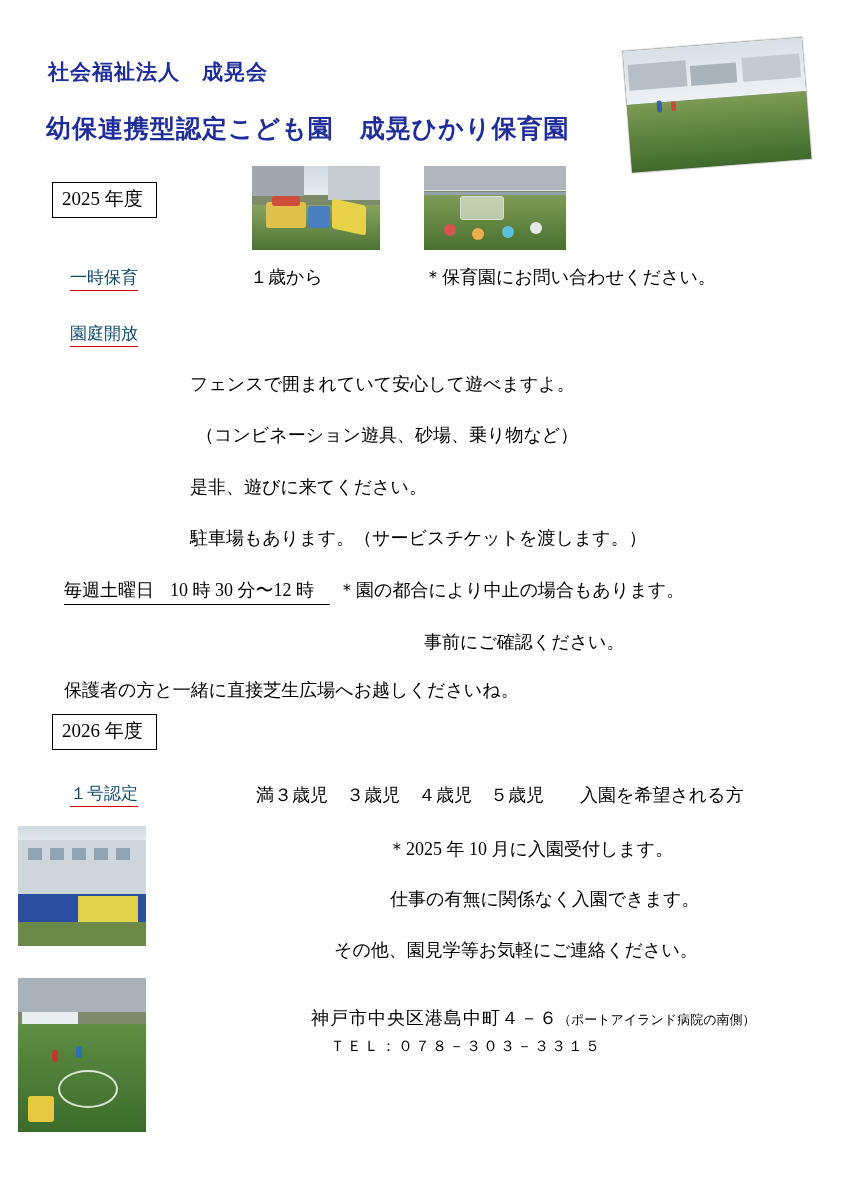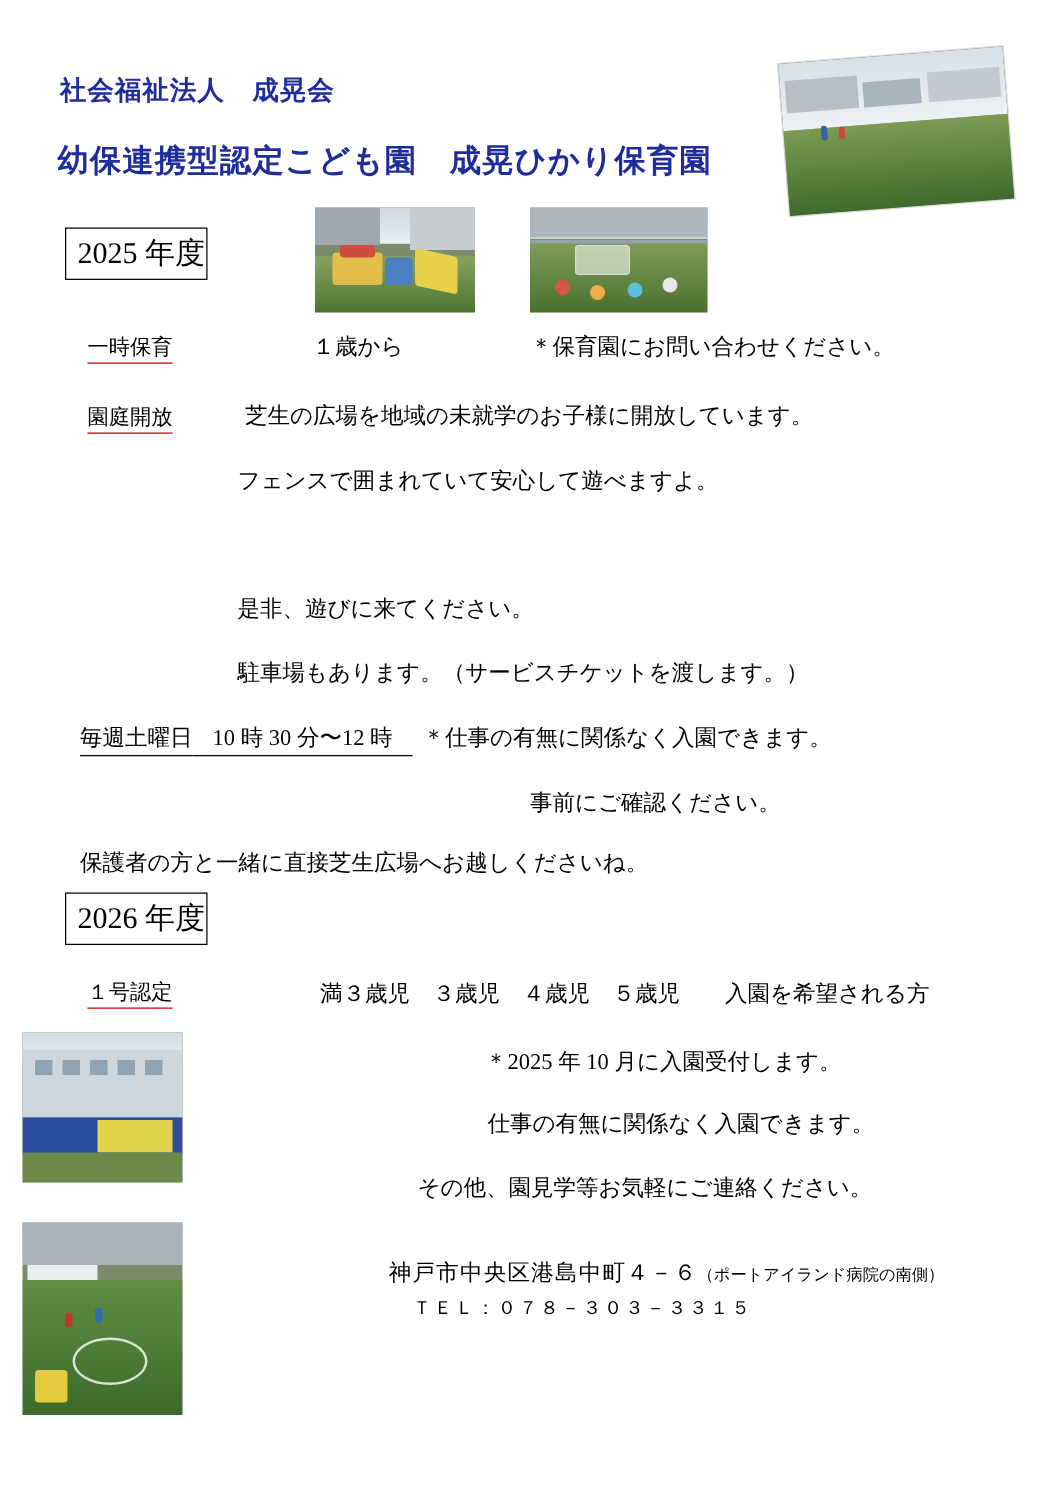--- a/index.html
+++ b/index.html
@@ -88,32 +88,32 @@
   .grass { position:absolute; left:0; right:0; bottom:0; height:62%; background:linear-gradient(#6e8f4e,#49702f); }
   .grass2 { position:absolute; left:0; right:0; bottom:0; height:78%; background:linear-gradient(#7c9b54,#3f6a2b); }
   .bldg { position:absolute; background:#b9c0c6; }
   .fence { position:absolute; left:0; right:0; background:#93a2ad; height:3px; }
   .eq { position:absolute; border-radius:3px; }
 
   
   .year-box {
     position: absolute;
     border: 1px solid #000;
-    padding: 3px 1px 5px 9px;
-    font-size: 24px;
+    padding: 3px 13px 5px 9px;
+    font-size: 19px;
     white-space: nowrap;
     background: #fff;
   }
   .year-2025 { left: 52px; top: 182px; }
   .year-2026 { left: 52px; top: 714px; }
 
   
   .red-label {
     position: absolute;
-    color: #000000;
+    color: #0c4a6e;
     font-size: 17px;
     white-space: nowrap;
     border-bottom: 1.5px solid #cc0000;
     padding-bottom: 1px;
   }
   .lbl-temp { left: 70px; top: 266px; }
   .lbl-open { left: 70px; top: 322px; }
   .lbl-nin1 { left: 70px; top: 782px; }
 
   
@@ -222,27 +222,27 @@
     <div class="eq" style="left:58px;top:68px;width:6px;height:12px;background:#2c6fb5;"></div>
   </div>
 
   <div class="year-box year-2025">2025 年度</div>
 
   <div class="red-label lbl-temp">一時保育</div>
   <div class="t" style="left:250px;top:265px;">１歳から</div>
   <div class="t" style="left:424px;top:265px;">＊保育園にお問い合わせください。</div>
 
   <div class="red-label lbl-open">園庭開放</div>
-  <div class="t" style="left:196px;top:320px;">芝生の広場を地域の未就学のお子様に開放しています。</div>
   <div class="t" style="left:190px;top:372px;">フェンスで囲まれていて安心して遊べますよ。</div>
+  <div class="t" style="left:196px;top:423px;">（コンビネーション遊具、砂場、乗り物など）</div>
   <div class="t" style="left:190px;top:475px;">是非、遊びに来てください。</div>
   <div class="t" style="left:190px;top:526px;">駐車場もあります。（サービスチケットを渡します。）</div>
 
   <div class="sat-row">
-    <span class="u">毎週土曜日</span><span class="u" style="padding-left:16px;padding-right:16px;">10 時 30 分〜12 時</span><span style="padding-left:8px;">＊仕事の有無に関係なく入園できます。</span>
+    <span class="u">毎週土曜日</span><span class="u" style="padding-left:16px;padding-right:16px;">10 時 30 分〜12 時</span><span style="padding-left:8px;">＊園の都合により中止の場合もあります。</span>
   </div>
 
   <div class="t" style="left:424px;top:630px;">事前にご確認ください。</div>
   <div class="t" style="left:64px;top:678px;">保護者の方と一緒に直接芝生広場へお越しくださいね。</div>
 
   <div class="year-box year-2026">2026 年度</div>
 
   <div class="red-label lbl-nin1">１号認定</div>
   <div class="t" style="left:256px;top:783px;">満３歳児　３歳児　４歳児　５歳児　　入園を希望される方</div>
 

